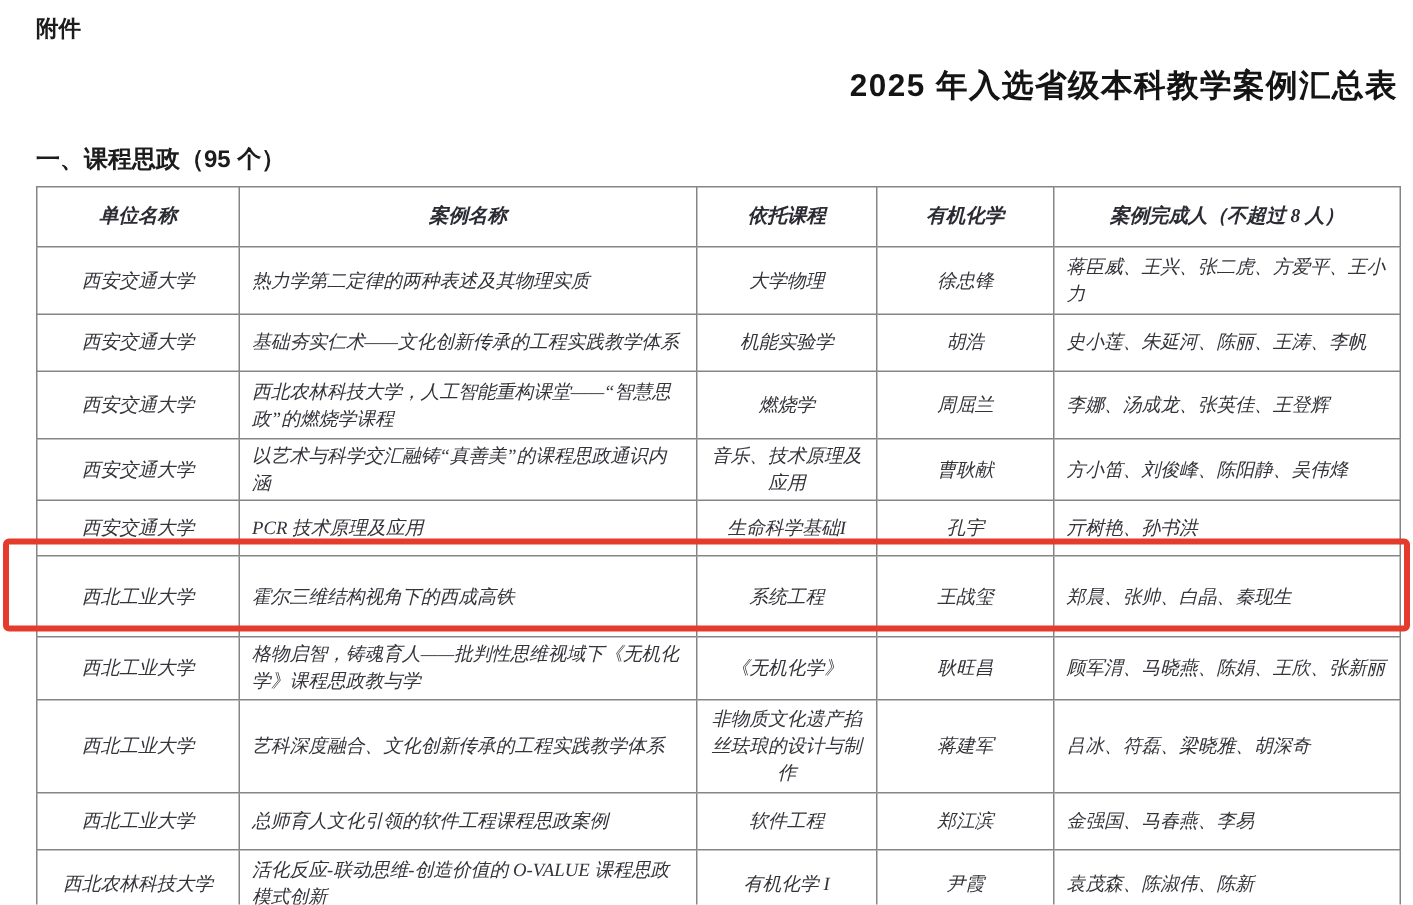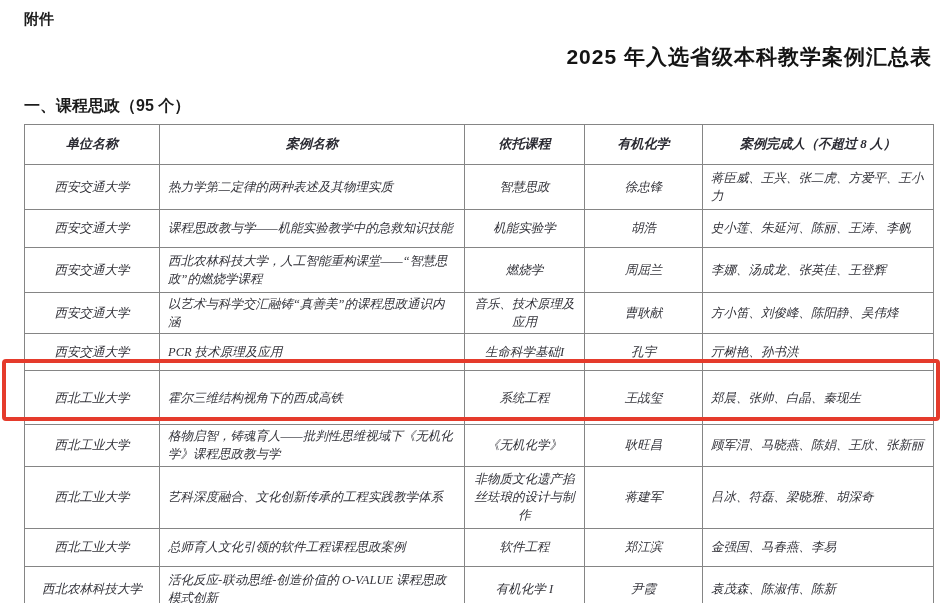--- a/index.html
+++ b/index.html
@@ -85,27 +85,27 @@
         <th>案例名称</th>
         <th>依托课程</th>
         <th>有机化学</th>
         <th>案例完成人（不超过 8 人）</th>
       </tr>
     </thead>
     <tbody>
         <tr style="height: 45px;">
           <td>西安交通大学</td>
           <td class="al">热力学第二定律的两种表述及其物理实质</td>
-          <td>智慧思政</td>
+          <td>大学物理</td>
           <td>徐忠锋</td>
           <td class="al">蒋臣威、王兴、张二虎、方爱平、王小力</td>
         </tr>
         <tr style="height: 38px;">
           <td>西安交通大学</td>
-          <td class="al">课程思政教与学——机能实验教学中的急救知识技能</td>
+          <td class="al">基础夯实仁术——文化创新传承的工程实践教学体系</td>
           <td>机能实验学</td>
           <td>胡浩</td>
           <td class="al">史小莲、朱延河、陈丽、王涛、李帆</td>
         </tr>
         <tr style="height: 45px;">
           <td>西安交通大学</td>
           <td class="al">西北农林科技大学，人工智能重构课堂——“智慧思政”的燃烧学课程</td>
           <td>燃烧学</td>
           <td>周屈兰</td>
           <td class="al">李娜、汤成龙、张英佳、王登辉</td>

